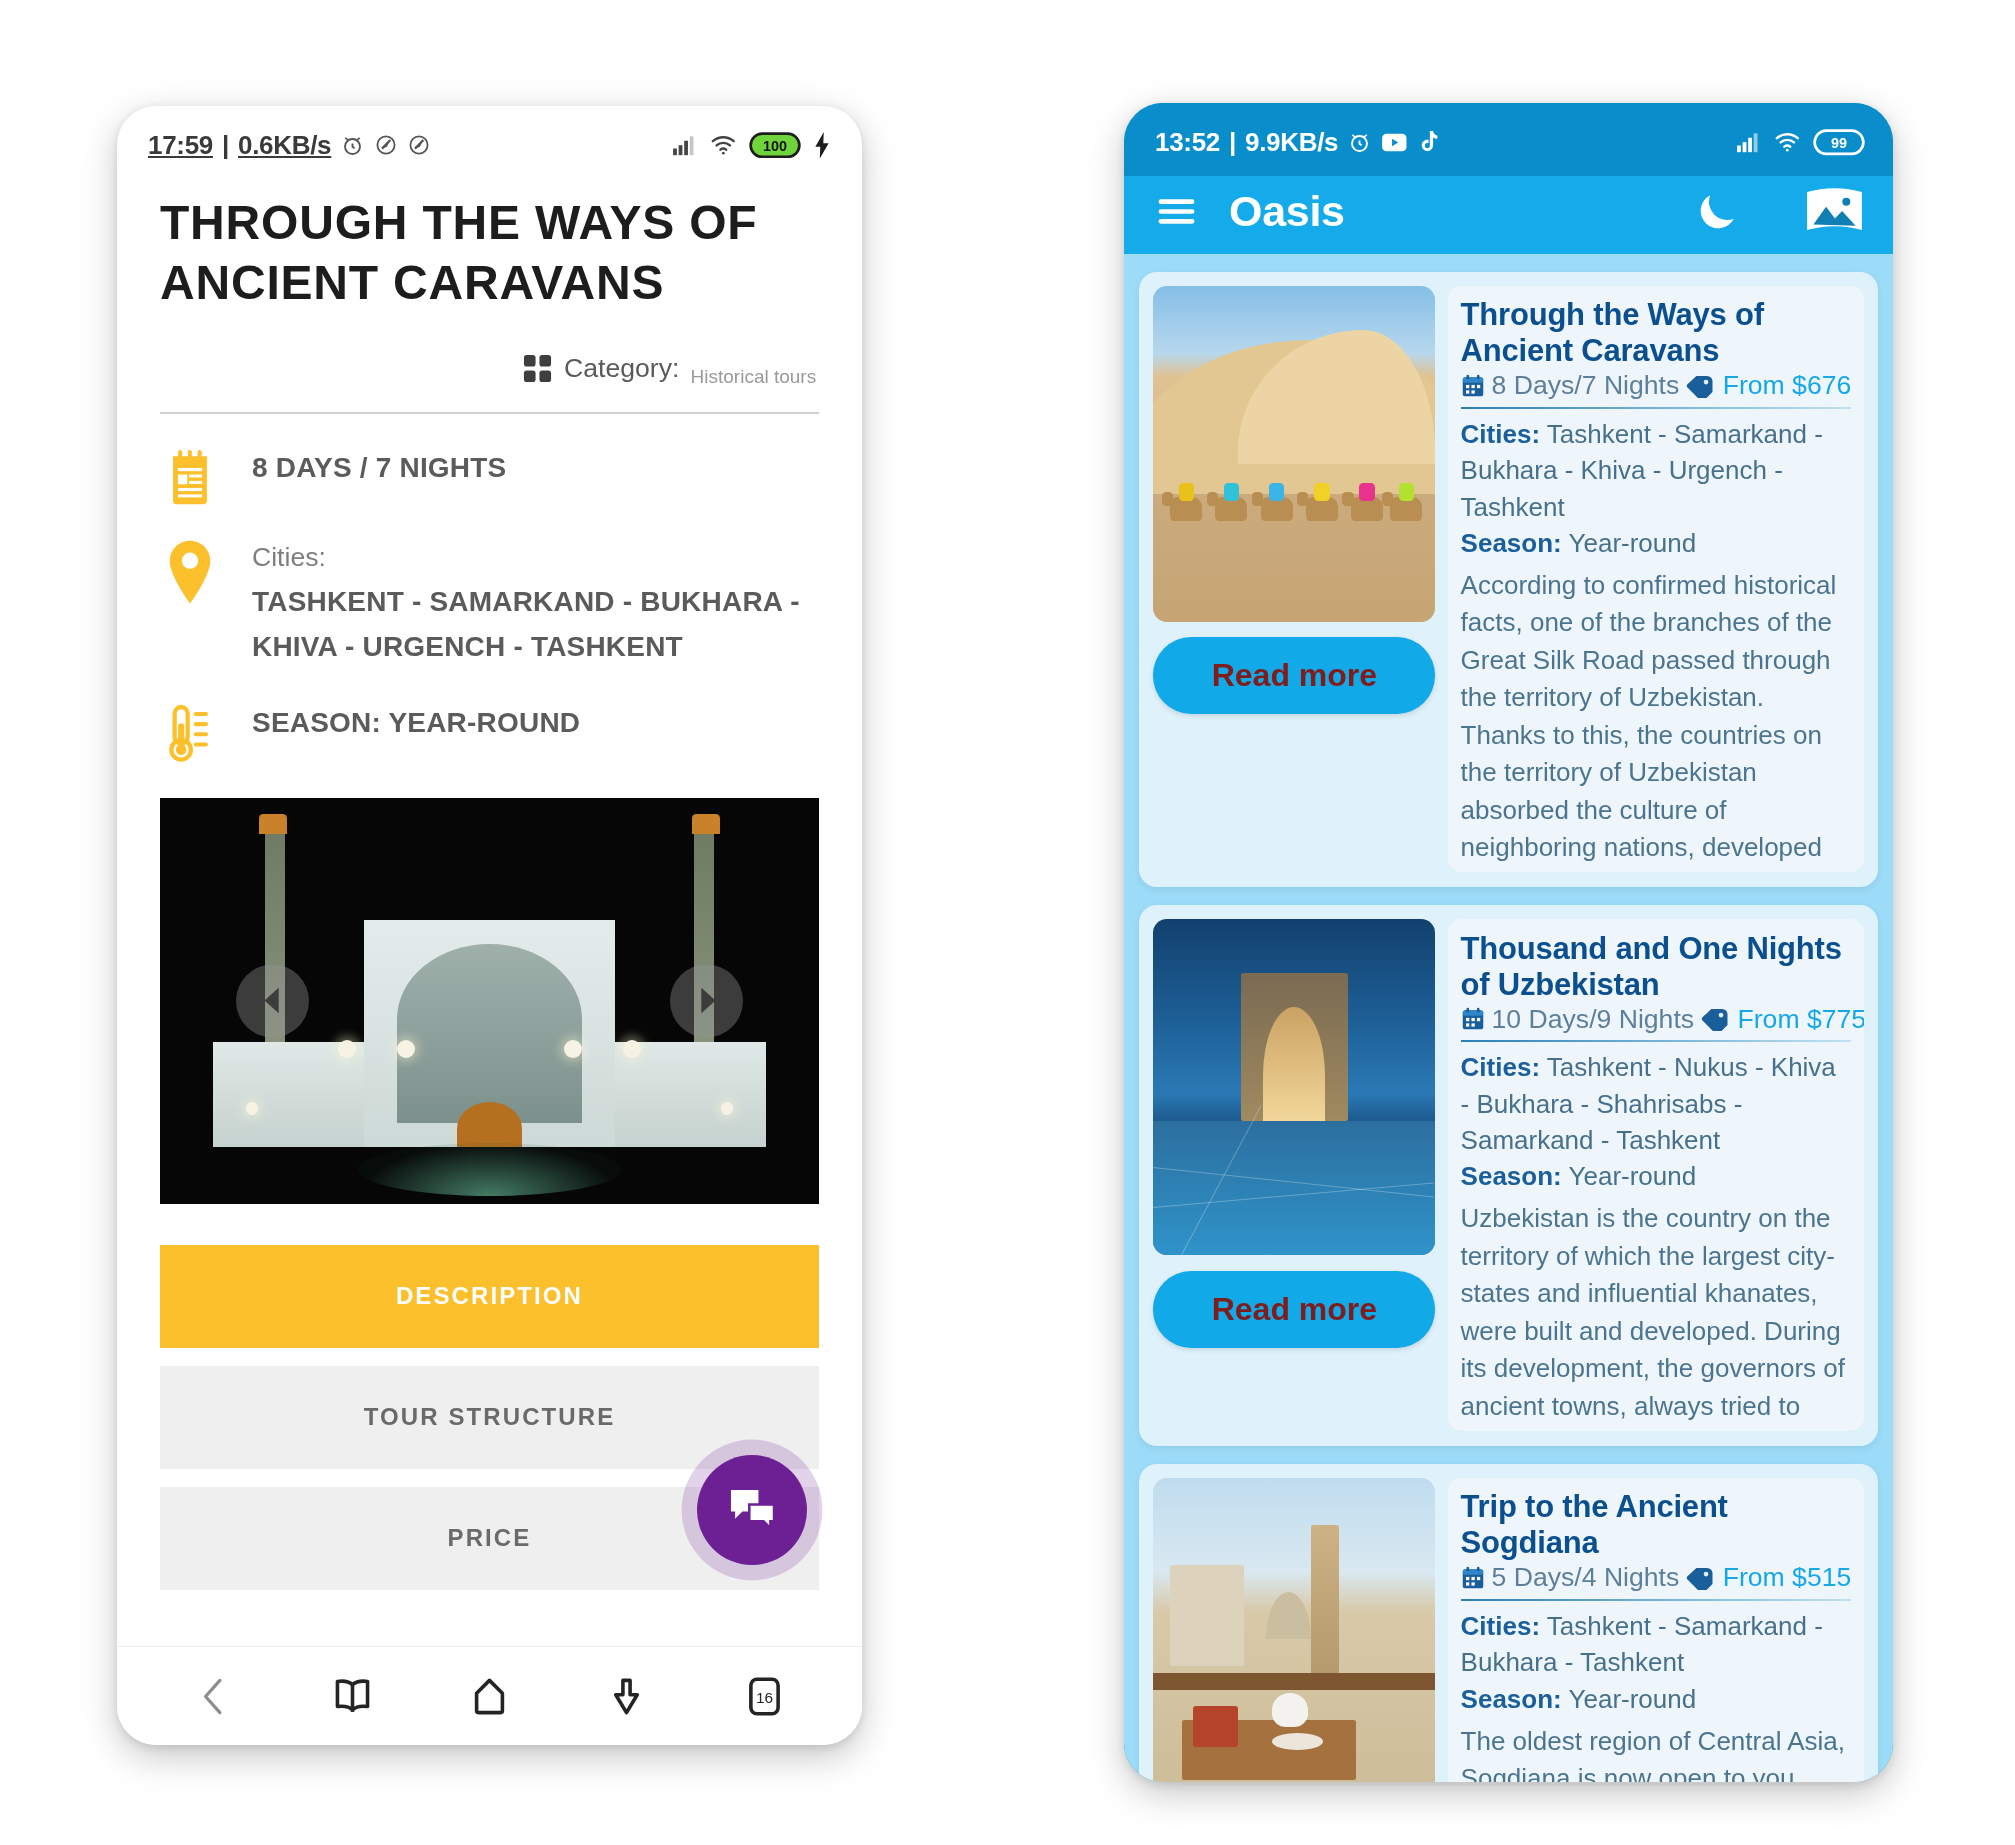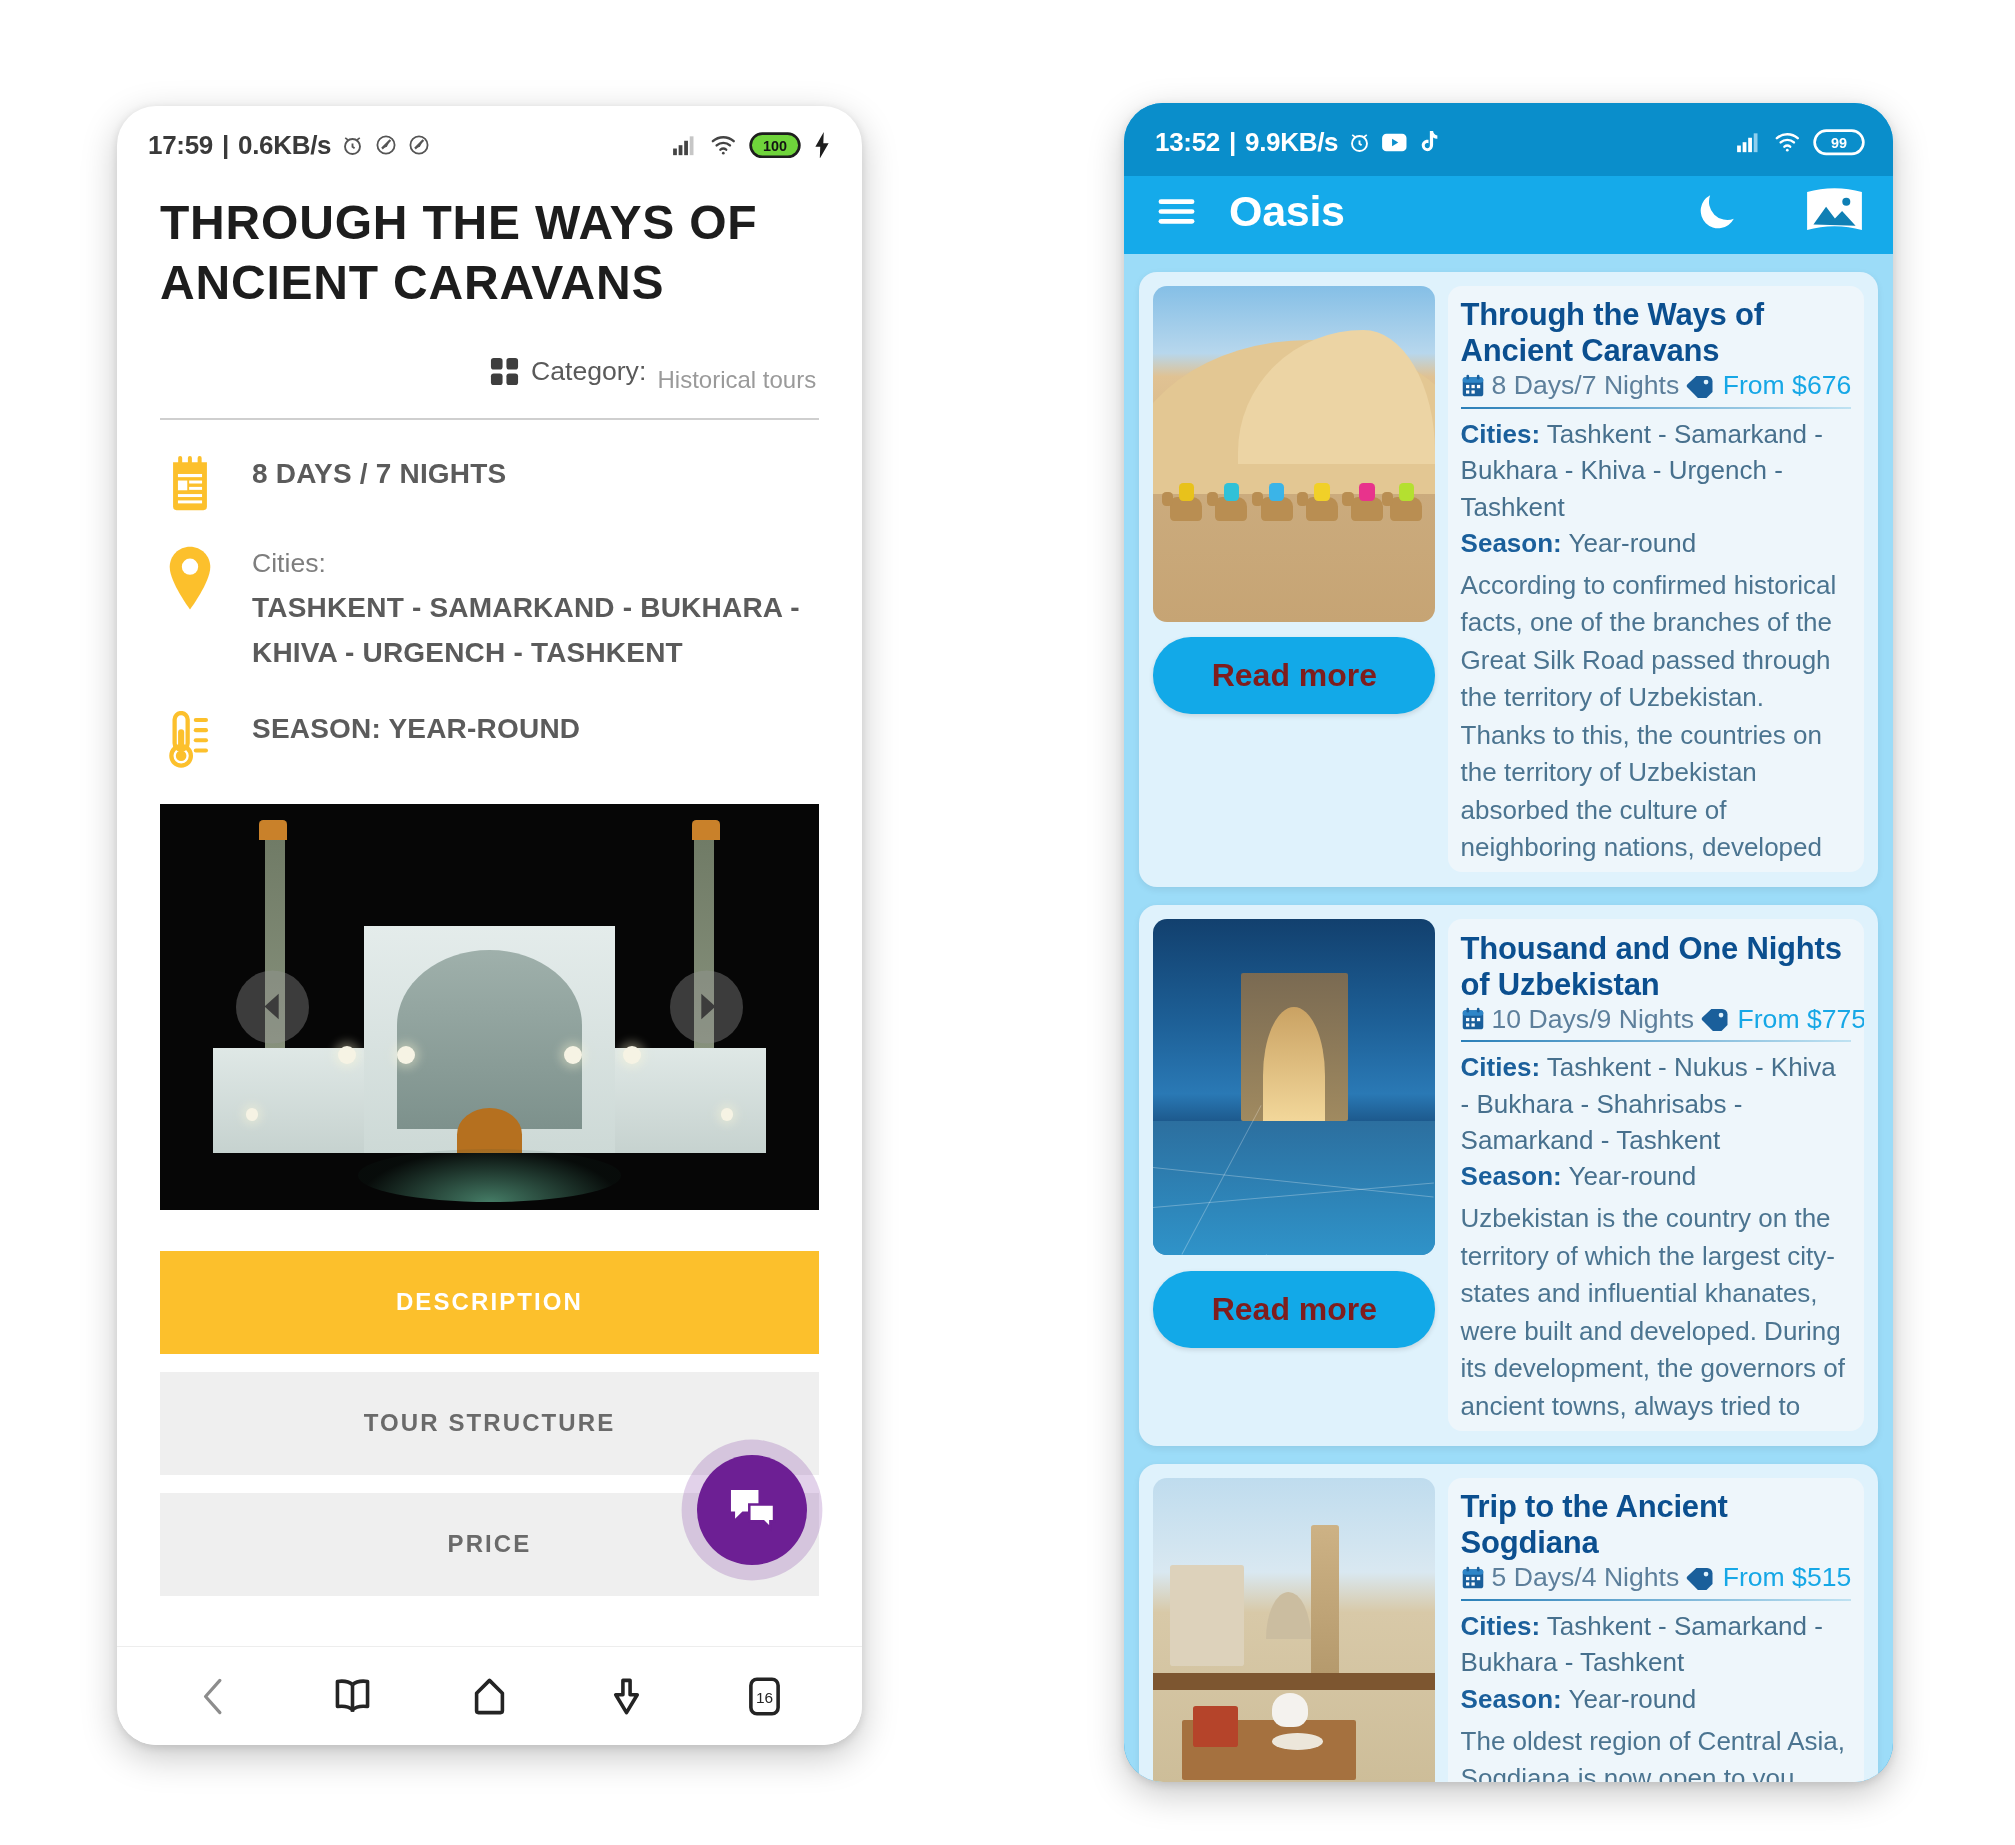--- a/index.html
+++ b/index.html
@@ -17,38 +17,38 @@
     border-radius: 39px;
     overflow: hidden;
     box-shadow: 0 11.2px 36px rgba(0,0,0,0.22), 0 2.1px 8.4px rgba(0,0,0,0.10);
   }
   #phone-left  { left: 117px;  top: 106px; width: 745px; height: 1639px; background:#fff; }
   #phone-right { left: 1124px; top: 103px; width: 769px; height: 1679px; background:#0fa5e9; }
 
   
   .l-status {
     height: 67px; display:flex; 
-    padding: 11.2px 31px 0 31px; color:#3a3a3a;
+    padding: 11.2px 31px 0 31px; color:#3a3a3a;text-decoration:underline;
   }
   .l-status .st-left { display:flex; align-items:center; gap:9px; font-size:26px; font-weight:700; letter-spacing:-0.3px; }
   .l-status .st-right { margin-left:auto; display:flex; align-items:center; gap:12px; }
   .ico { display:inline-block; }
   .ico svg { display:block; }
 
   .l-body { padding: 19.6px 43px 0 43px; }
   .l-title {
     font-size: 48px; font-weight: 800; letter-spacing: 0.8px;
     color:#1d1d1d; line-height: 1.26; text-transform: uppercase;
   }
   .l-catrow {
     display:flex; align-items:center; justify-content:flex-end;
     gap:11.2px; margin-top: 36px; padding-right: 2.8px;
   }
   .l-cat-label { font-size:26.6px; font-weight:400; color:#5a5a5a; }
-  .l-cat-value { font-size:24px; color:#9a9a9a;margin-top:16px; }
+  .l-cat-value { font-size:19px; color:#9a9a9a;margin-top:16px; }
   .l-divider { height:2.8px; background:#cfcfcf; margin-top: 24px; }
 
   .l-info { padding: 31px 0 14px 0; }
   .l-inforow { display:flex; align-items:flex-start; gap:32px; margin-bottom: 31px; }
   .l-inforow:last-child { margin-bottom: 0; }
   .l-icowrap { width:60px; flex:0 0 60px; display:flex; justify-content:center; padding-top:4.2px; }
   .l-infotext { font-size:28px; font-weight:800; color:#5b5b5b; letter-spacing:0.2px; line-height:1.62; }
   .l-infotext .sub { font-weight:400; color:#7e7e7e; display:block; font-size:26.6px; letter-spacing:0; }
 
   .l-photo {

